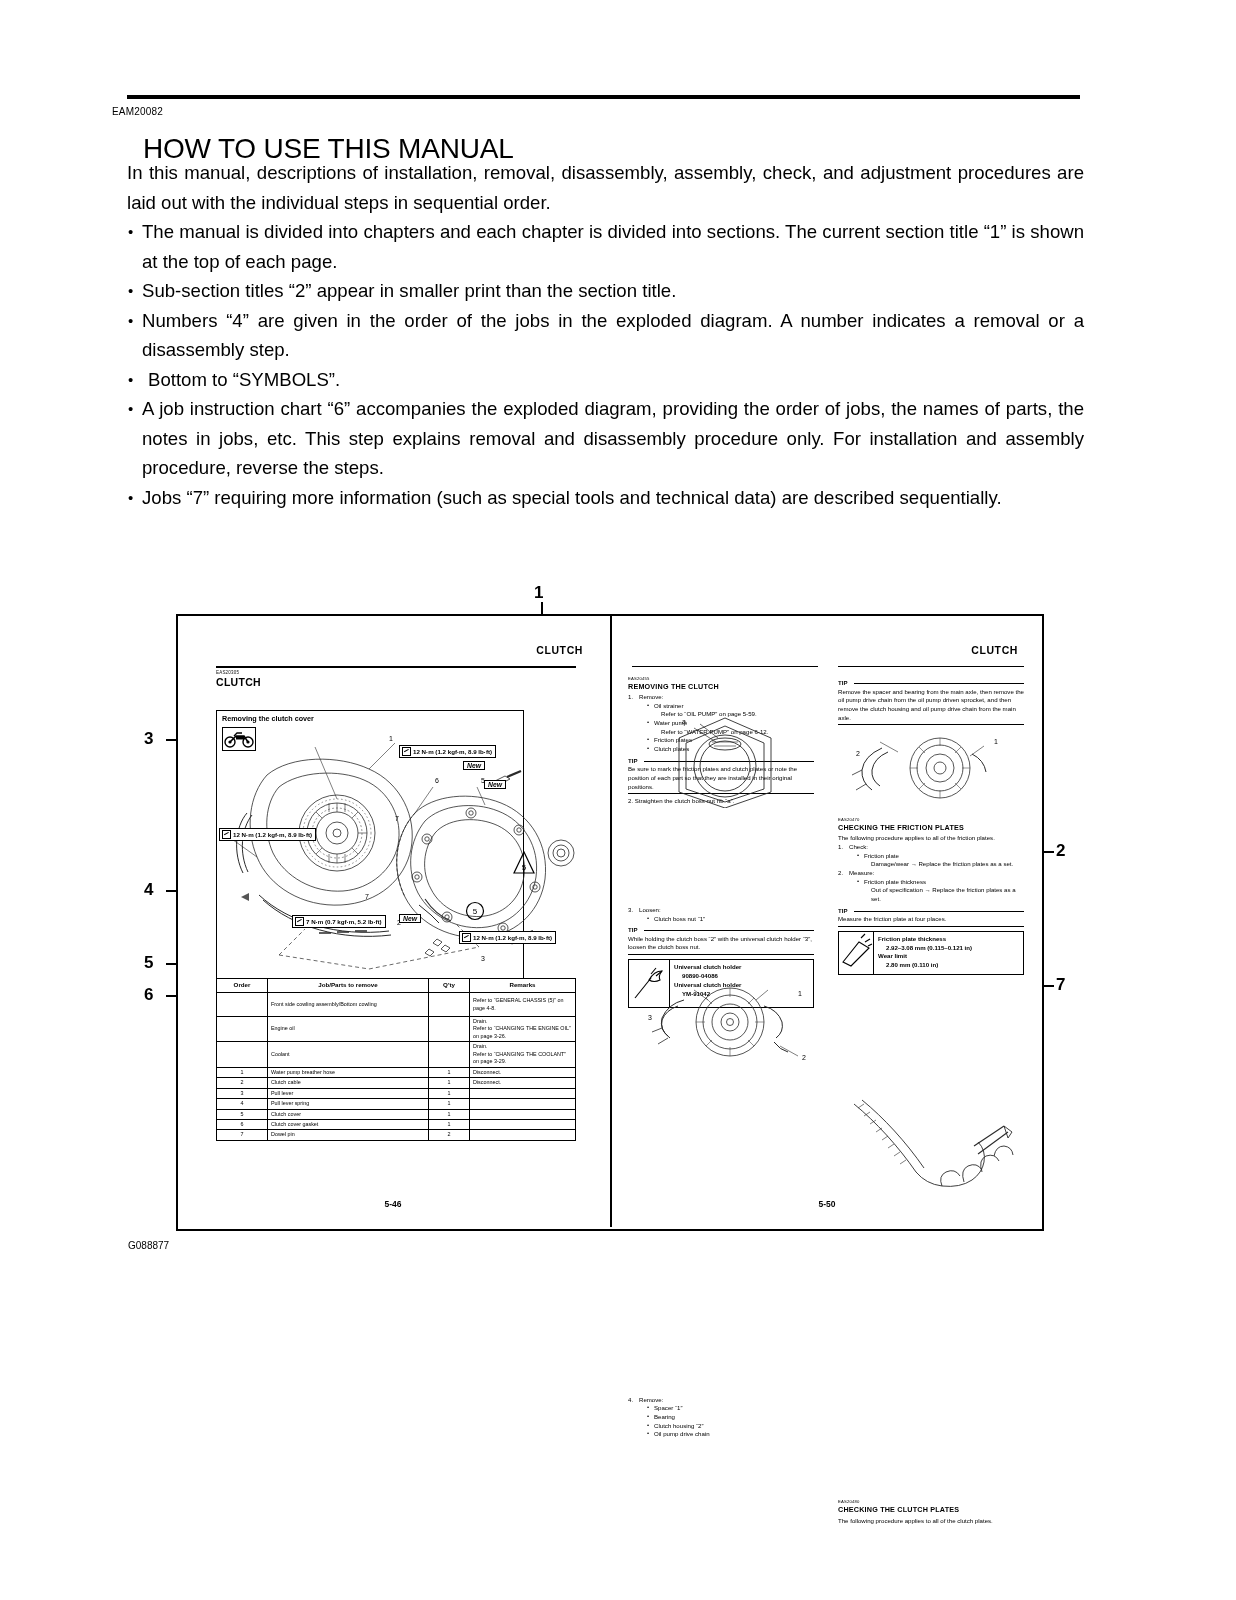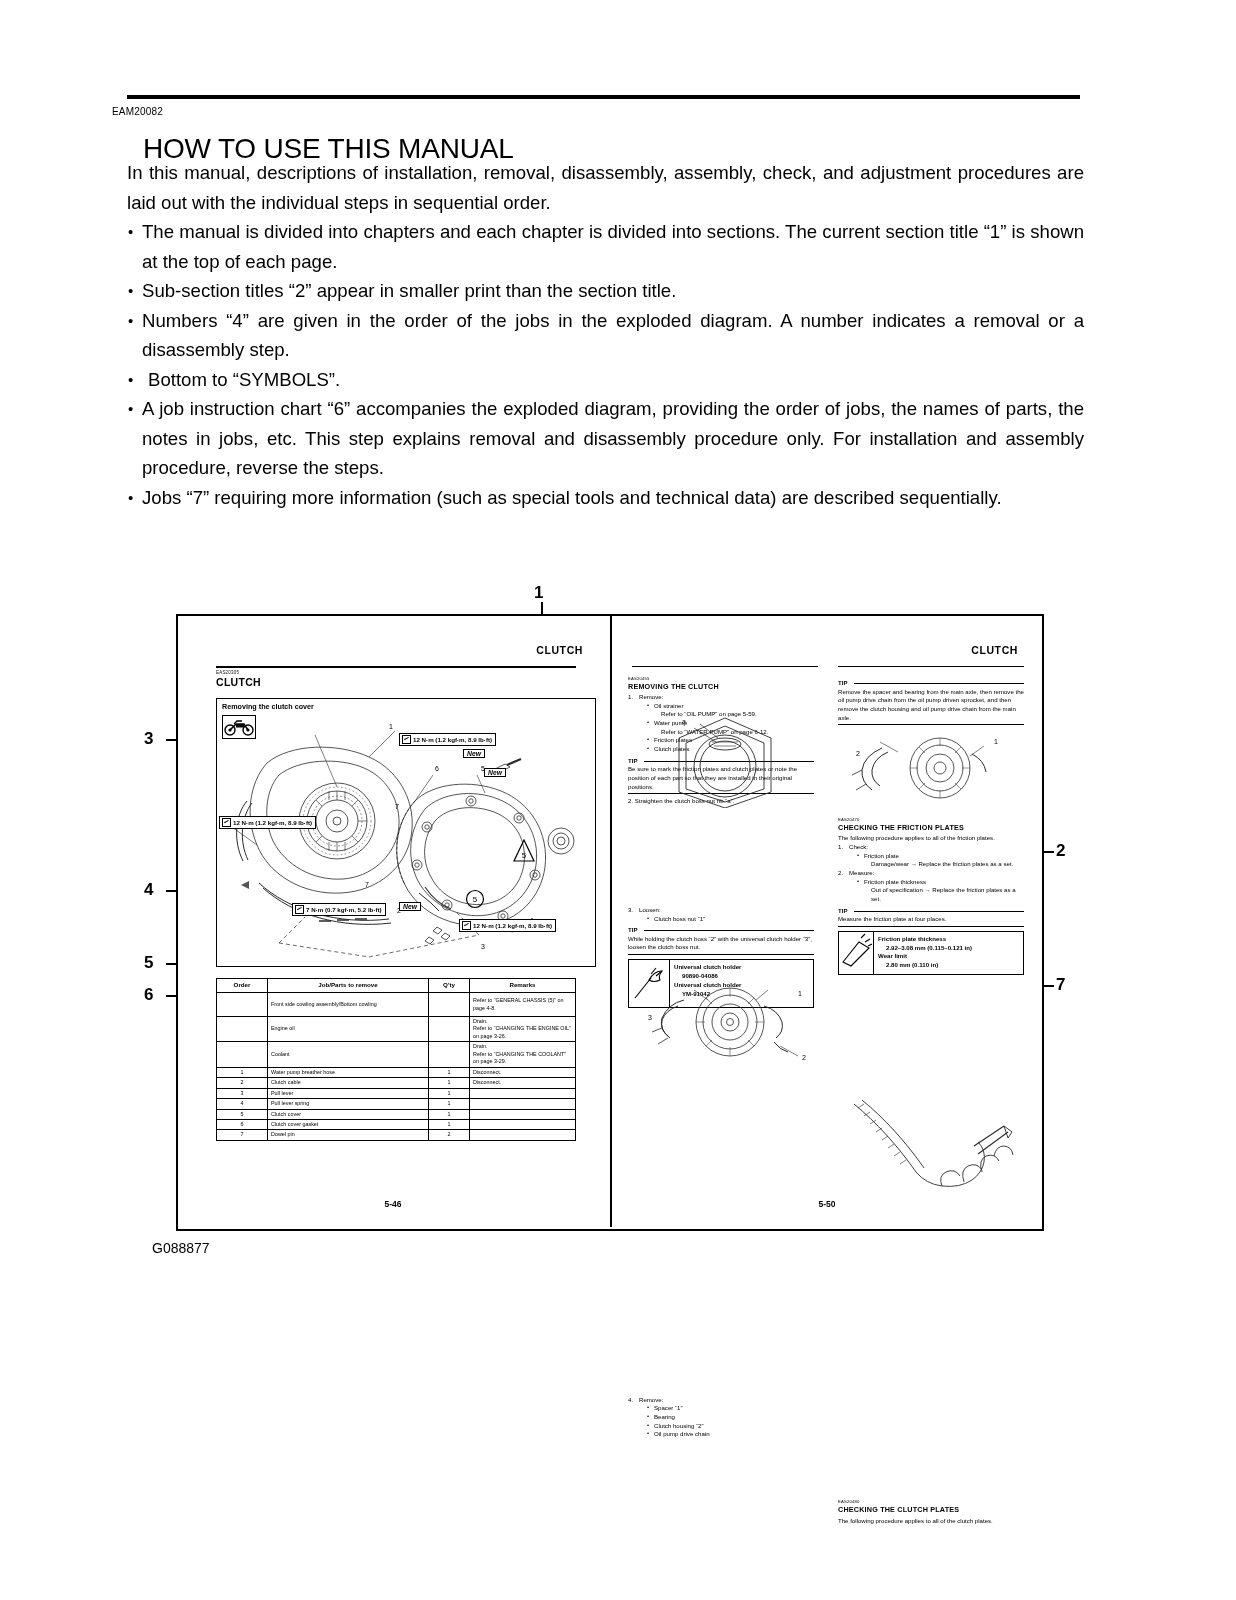--- a/index.html
+++ b/index.html
@@ -29,21 +29,21 @@
 
   .run-head{position:absolute;font-size:10.5px;font-weight:bold;letter-spacing:.6px;}
   .rh-left{right:27px;top:30px;}
   .rh-right{right:24px;top:30px;}
 
   .hrule{position:absolute;background:#000;height:1.5px;}
 
   .sec-code{position:absolute;font-size:4.5px;letter-spacing:.2px;color:#111;}
   .sec-title{position:absolute;font-size:10.5px;font-weight:bold;letter-spacing:.3px;}
 
-  .diagbox{position:absolute;left:40px;top:84px;width:380px;height:269px;border:1.2px solid #000;box-sizing:border-box;}
+  .diagbox{position:absolute;left:40px;top:96px;width:308px;height:269px;border:1.2px solid #000;box-sizing:border-box;}
   .diag-caption{position:absolute;left:5px;top:3px;font-size:7.2px;font-weight:bold;}
   .moto-icon{position:absolute;left:5px;top:16px;width:34px;height:24px;border:1.2px solid #000;box-sizing:border-box;}
 
   .torque{position:absolute;border:1px solid #000;background:#fff;font-size:6.2px;font-weight:bold;padding:1px 3px 1px 2px;white-space:nowrap;display:flex;align-items:center;gap:2px;}
   .tq-sym{display:inline-block;width:7px;height:7px;border:.8px solid #000;position:relative;flex:0 0 auto;}
   .tq-sym:after{content:"";position:absolute;left:1px;top:2.4px;width:5px;height:1.4px;background:#000;transform:rotate(-28deg);}
 
   .newtag{position:absolute;border:1.2px solid #000;background:#fff;font-size:6.8px;font-weight:bold;padding:0 3px;font-style:italic;}
 
   
@@ -83,21 +83,21 @@
   .toolbox .ic{width:40px;border-right:1.2px solid #000;position:relative;flex:0 0 auto;}
   .toolbox .tx{padding:3px 4px;font-size:6.1px;line-height:1.45;font-weight:bold;}
   .toolbox .tx .ind{display:block;padding-left:8px;}
 
   .specbox{border:1.2px solid #000;display:flex;align-items:stretch;margin-top:4px;}
   .specbox .ic{width:34px;border-right:1.2px solid #000;position:relative;flex:0 0 auto;}
   .specbox .tx{padding:3px 4px;font-size:6.1px;line-height:1.45;font-weight:bold;}
   .specbox .tx .ind{display:block;padding-left:8px;}
 
   .illus{position:absolute;}
-  .figcode{position:absolute;left:152px;top:1240px;font-size:14px;}
+  .figcode{position:absolute;left:128px;top:1240px;font-size:10px;}
 
   
   .callout{position:absolute;font-size:17px;font-weight:bold;}
   .arrowline{position:absolute;background:#000;}
   .arrowhead{position:absolute;width:0;height:0;}
   .ah-right{border-top:5.5px solid transparent;border-bottom:5.5px solid transparent;border-left:10px solid #000;}
   .ah-left{border-top:5.5px solid transparent;border-bottom:5.5px solid transparent;border-right:10px solid #000;}
   .ah-down{border-left:5.5px solid transparent;border-right:5.5px solid transparent;border-top:10px solid #000;}
 </style>
 </head>

